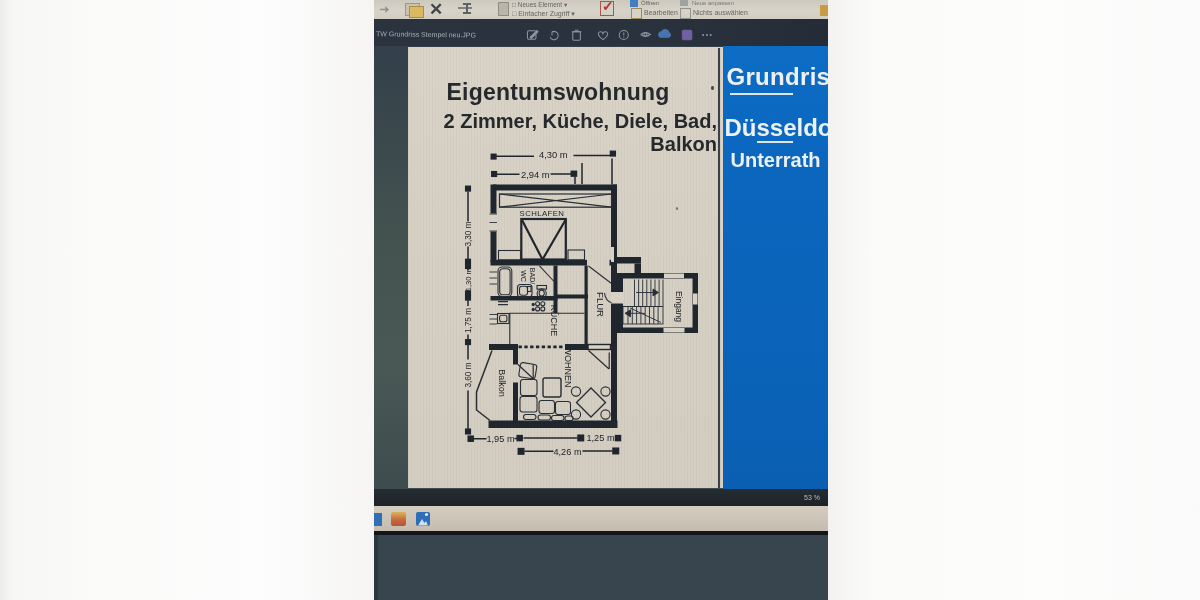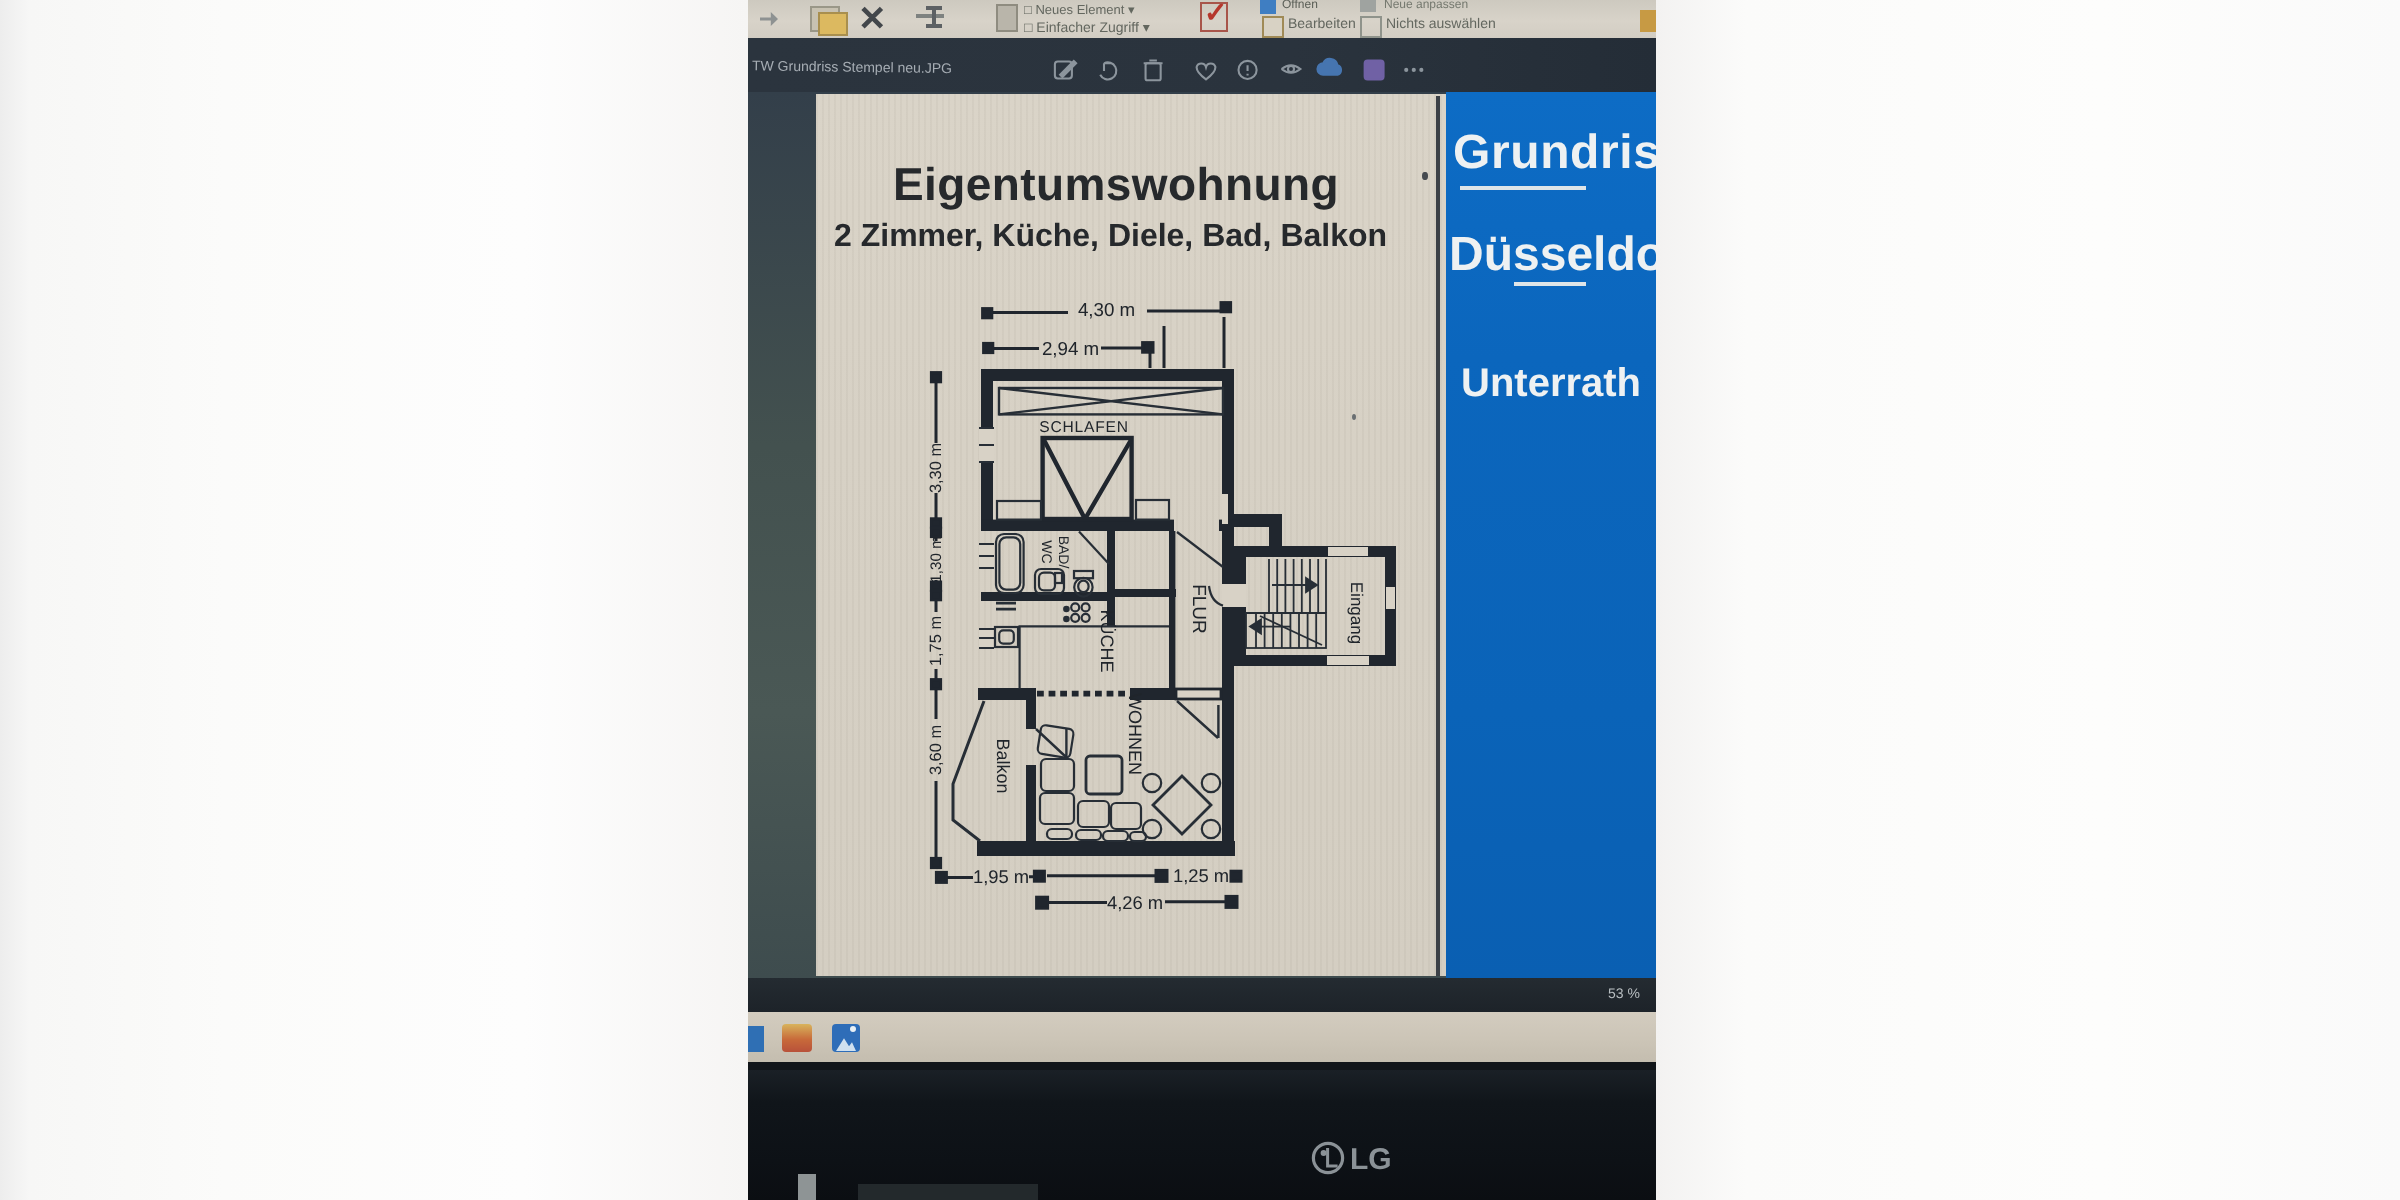--- a/index.html
+++ b/index.html
@@ -81,21 +81,21 @@
     </svg>
   </div>
 
   <div class="abs" style="left:0;top:46px;width:517px;height:443px;background:linear-gradient(180deg,#333f4a 0,#43514f 40%,#4a5855 70%,#3e4c4e 100%);">
 
     <div class="abs" id="doc" style="left:34px;top:1px;width:314.5px;height:441px;background:#d6d0c4;overflow:hidden;">
       <div class="abs" style="left:0;top:0;width:100%;height:100%;background:repeating-linear-gradient(90deg,rgba(96,88,74,0.05) 0 1px,rgba(0,0,0,0) 1px 3px),linear-gradient(180deg,#dad4c8 0,#d7d1c5 40%,#d4cec2 100%);"></div>
 
       <div class="abs" style="left:0px;top:32px;width:300px;text-align:center;font-size:23px;font-weight:bold;color:#26292c;letter-spacing:0.2px;">Eigentumswohnung</div>
 
-      <div class="abs" style="left:9px;top:63px;width:300px;text-align:left;font-size:16px;font-weight:bold;color:#26292c;">2 Zimmer, Küche, Diele, Bad, Balkon</div>
+      <div class="abs" style="left:9px;top:63px;width:300px;text-align:right;font-size:20px;font-weight:bold;color:#26292c;">2 Zimmer, Küche, Diele, Bad, Balkon</div>
 
       <svg class="abs" style="left:32px;top:93px;filter:blur(0.3px);" width="300" height="340" viewBox="440 140 300 340">
       <g fill="#20262e" stroke="none">
 
         <rect x="493" y="184.5" width="124" height="6"></rect>
 
         <rect x="490.5" y="184.5" width="6" height="77.5"></rect>
 
         <rect x="611" y="184.5" width="6" height="243.5"></rect>
 
@@ -346,21 +346,21 @@
     <div class="abs" style="left:348.5px;top:0px;width:105.5px;height:443px;background:linear-gradient(180deg,#0d6cc5 0,#0b66bd 30%,#0a63b8 70%,#0a5fb2 100%);overflow:hidden;color:#eef1f2;font-weight:bold;">
 
       <div class="abs" style="left:4px;top:17px;font-size:24px;letter-spacing:0.3px;">Grundriss</div>
 
       <div class="abs" style="left:7px;top:46.5px;width:63px;height:2.6px;background:#dfe5e8;"></div>
 
       <div class="abs" style="left:2px;top:68px;font-size:24px;">Düsseldorf</div>
 
       <div class="abs" style="left:34px;top:94.5px;width:36px;height:2.4px;background:#dfe5e8;"></div>
 
-      <div class="abs" style="left:8px;top:103px;font-size:20px;margin-top:32px;">Unterrath</div>
+      <div class="abs" style="left:8px;top:103px;font-size:20px;">Unterrath</div>
     </div>
   </div>
 
   <div class="abs" style="left:0;top:489px;width:454px;height:16.5px;background:linear-gradient(180deg,#242b31 0,#1d2329 100%);">
 
     <div class="abs" style="left:430px;top:5px;font-size:7px;color:#b9bfc2;">53 %</div>
   </div>
 
   <div class="abs" style="left:0;top:505.5px;width:454px;height:25.5px;background:linear-gradient(180deg,#d3ccbf 0,#cbc4b6 60%,#c4bdaf 100%);">
 
@@ -369,25 +369,13 @@
     <div class="abs" style="left:17px;top:6px;width:15px;height:14px;background:linear-gradient(180deg,#d8b35c 0,#c86a3a 55%,#b8513a 100%);border-radius:2px;"></div>
 
     <div class="abs" style="left:42px;top:6px;width:14px;height:14px;background:#2e6db8;border-radius:2px;overflow:hidden;">
       <div class="abs" style="left:2px;top:6px;width:10px;height:8px;background:#cfe0ef;clip-path:polygon(0 100%,40% 20%,65% 70%,80% 45%,100% 100%);"></div>
       <div class="abs" style="left:8.5px;top:1.5px;width:3px;height:3px;border-radius:50%;background:#e8f0f6;"></div>
     </div>
   </div>
 
   <div class="abs" style="left:0;top:531px;width:454px;height:3.5px;background:#111519;"></div>
 
-  <div class="abs" style="left:0;top:534.5px;width:454px;height:65.5px;background:linear-gradient(180deg,#1a2026 0,#10151a 25%,#0d1116 70%,#0b0e12 100%);">
-
-    <svg class="abs" style="left:281px;top:35px;" width="50" height="18" viewBox="0 0 50 18">
-      <circle cx="9" cy="9" r="7.3" fill="none" stroke="#8b9297" stroke-width="1.6"></circle>
-      <circle cx="6.8" cy="6.5" r="1.5" fill="#8b9297"></circle>
-      <path d="M8.8 4 v9 h5" stroke="#8b9297" stroke-width="1.5" fill="none"></path>
-      <text x="20" y="14.5" font-size="15" font-weight="bold" fill="#8b9297" font-family="Liberation Sans, sans-serif">LG</text>
-    </svg>
-
-    <div class="abs" style="left:25px;top:52px;width:9px;height:14px;background:#8e9495;"></div>
-    <div class="abs" style="left:55px;top:57px;width:90px;height:9px;background:#23292c;"></div>
-  </div>
 </div>
 
 </body></html>

